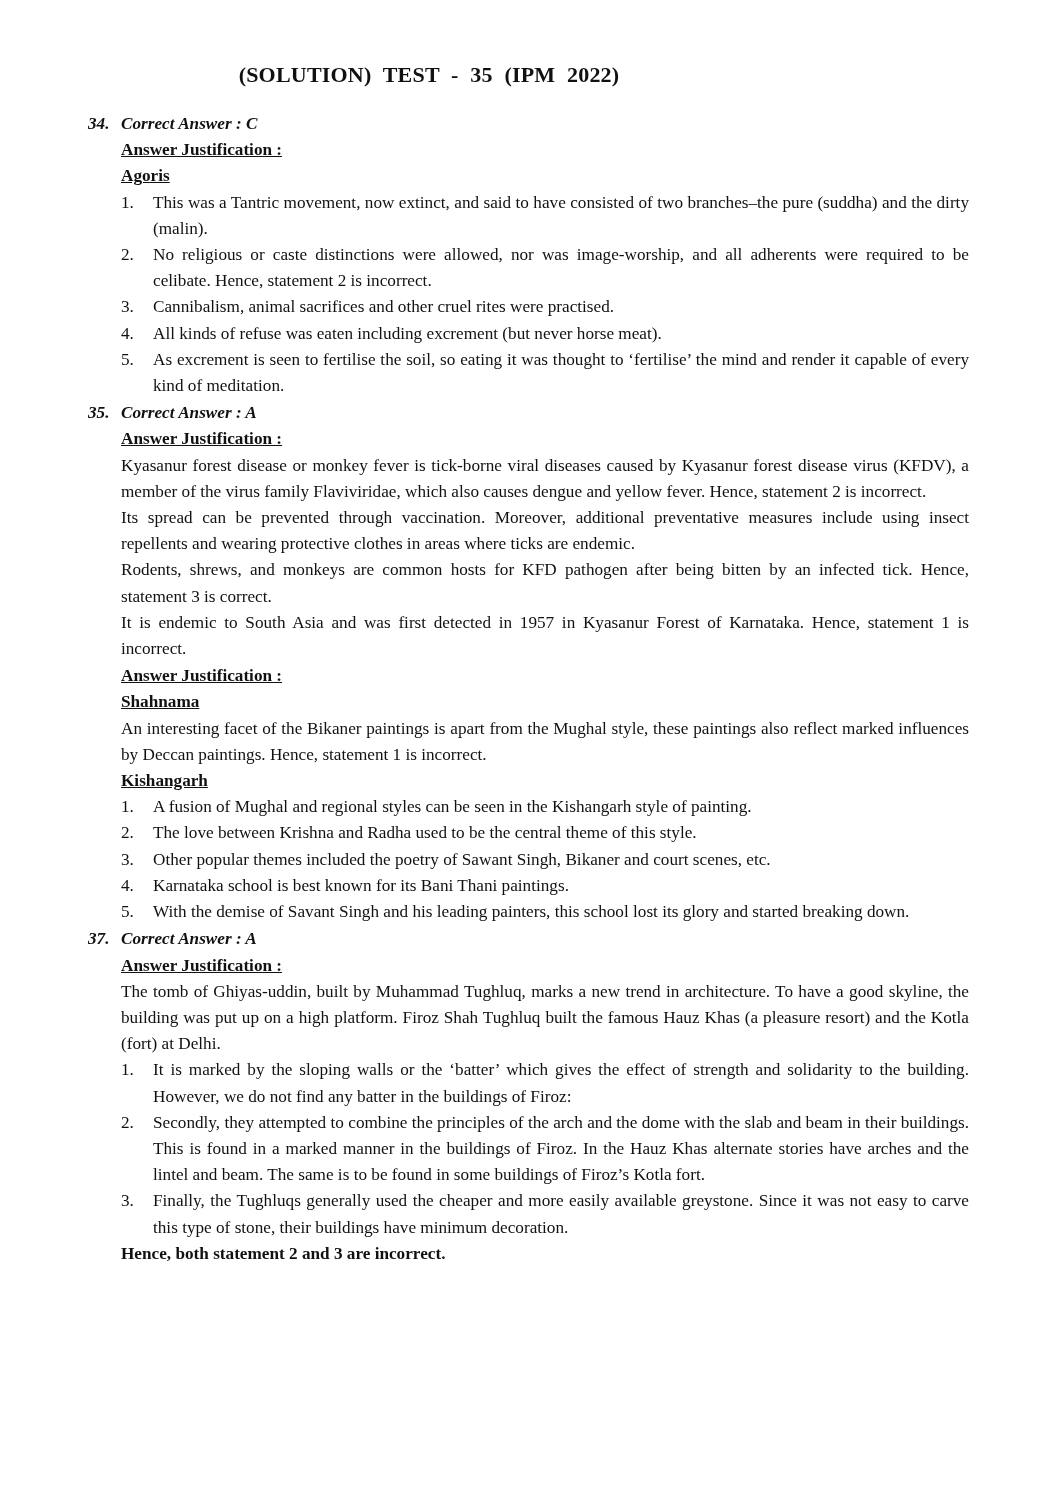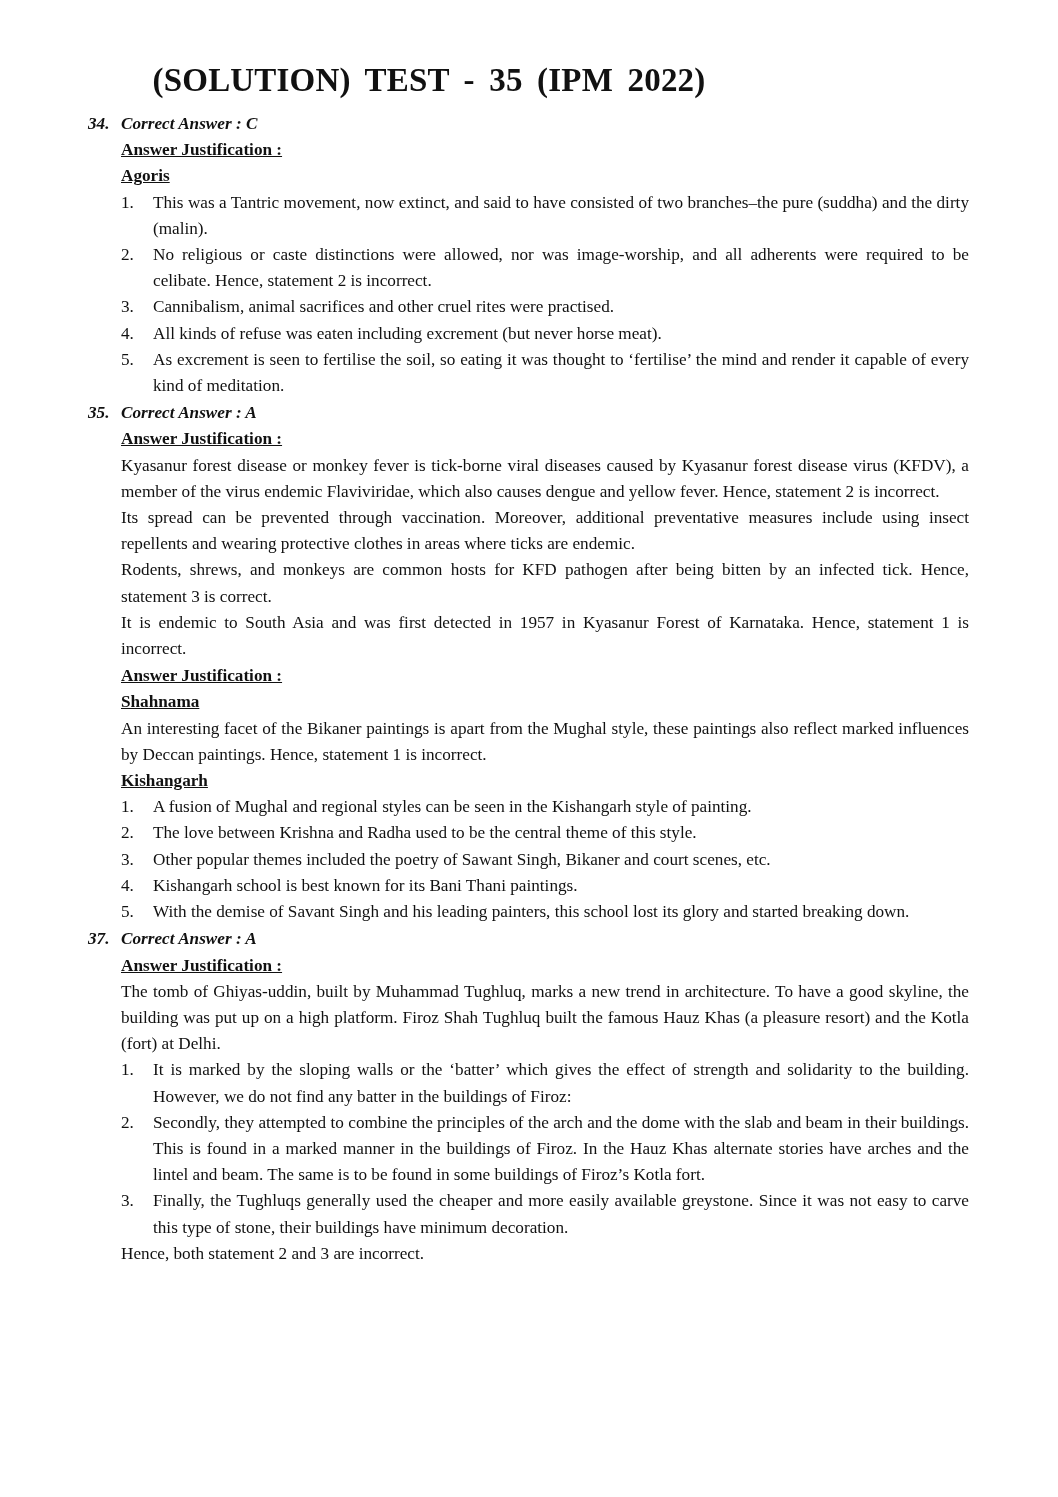--- a/index.html
+++ b/index.html
@@ -1,34 +1,34 @@
 <!DOCTYPE html>
 <html><head>
 <meta charset="utf-8">
 <style>
   html, body { margin: 0; padding: 0; background: #ffffff; }
   body { width: 1058px; height: 1497px; position: relative; overflow: hidden;
          font-family: "Liberation Serif", "DejaVu Serif", serif; color: #111111; }
   .page { position: absolute; left: 0; top: 0; width: 1058px; height: 1497px; }
   .title { position: absolute; top: 62px; left: 0; width: 858px; text-align: center;
-           font-weight: bold; font-size: 33px; letter-spacing: 0.2px; word-spacing: 6px; }
+           font-weight: bold; font-size: 22px; letter-spacing: 0.2px; word-spacing: 6px; }
   .content { position: absolute; left: 88px; top: 111px; width: 881px;
              font-size: 17.2px; line-height: 26.2px; }
   .qhead { font-weight: bold; display: flex; margin-top: 0px; font-style: italic; }
   .qnum { width: 33px; flex: none; }
   .block { padding-left: 33px; }
   .lab { font-weight: bold; margin-bottom: 0px; text-decoration: underline; }
   .para { text-align: justify; margin-bottom: 0px; }
   ol.items { list-style: none; margin: 0; padding: 0; }
   ol.items li { display: flex; margin-bottom: 0px; }
   ol.items li .num { width: 32px; flex: none; }
   ol.items li .txt { flex: 1; text-align: justify; }
   .b { font-weight: normal; }
   .sec { margin-bottom: 1px; }
-  .final { font-weight: normal; padding-left: 33px; }
+  .final { font-weight: bold; padding-left: 33px; }
 </style>
 </head>
 <body>
 
 <div class="page">
   <div class="title">(SOLUTION)   TEST - 35 (IPM 2022)</div>
   <div class="content" id="content">
       <div class="sec">
         <div class="qhead">
           <span class="qnum">34.</span>
@@ -61,21 +61,21 @@
           </ol>
         </div>
       </div>
       <div class="sec">
         <div class="qhead">
           <span class="qnum">35.</span>
           <span>Correct Answer : A</span>
         </div>
         <div class="block">
           <div class="lab">Answer Justification :</div>
-          <div class="para"><span class="b">Kyasanur forest disease or monkey fever</span><span> is </span><span class="b">tick-borne viral diseases</span><span> caused by Kyasanur forest disease virus (KFDV), a </span><span class="b">member of the virus endemic Flaviviridae</span><span>, which </span><span class="b">also causes dengue and yellow fever. Hence, statement 2 is incorrect.</span></div>
+          <div class="para"><span class="b">Kyasanur forest disease or monkey fever</span><span> is </span><span class="b">tick-borne viral diseases</span><span> caused by Kyasanur forest disease virus (KFDV), a </span><span class="b">member of the virus family Flaviviridae</span><span>, which </span><span class="b">also causes dengue and yellow fever. Hence, statement 2 is incorrect.</span></div>
           <div class="para"><span>Its spread can be prevented through vaccination. Moreover, additional preventative measures include using insect repellents and wearing protective clothes in areas where ticks are endemic.</span></div>
           <div class="para"><span class="b">Rodents, shrews, and monkeys are common hosts for KFD</span><span> pathogen after being bitten by an infected tick. </span><span class="b">Hence, statement 3 is correct</span><span>.</span></div>
           <div class="para"><span>It is </span><span class="b">endemic to South Asia</span><span> and was first detected in 1957 in </span><span class="b">Kyasanur Forest of Karnataka. Hence, statement 1 is incorrect.</span></div>
         </div>
       </div>
       <div class="sec">
         <div class="block">
           <div class="lab">Answer Justification :</div>
           <div class="lab">Shahnama</div>
           <div class="para"><span class="b">An interesting facet of the Bikaner paintings is apart from the Mughal style, these paintings also reflect marked influences by Deccan paintings. Hence, statement 1 is incorrect.</span></div>
@@ -88,21 +88,21 @@
             <li>
               <span class="num">2.</span>
               <span class="txt"><span class="b">The love between Krishna and Radha used to be the central theme of this style.</span></span>
             </li>
             <li>
               <span class="num">3.</span>
               <span class="txt"><span>Other popular themes included the poetry of Sawant Singh, Bikaner and court scenes, etc.</span></span>
             </li>
             <li>
               <span class="num">4.</span>
-              <span class="txt"><span class="b">Kishangarh school is best known for its Bani Thani paintings.</span></span>
+              <span class="txt"><span class="b">Karnataka school is best known for its Bani Thani paintings.</span></span>
             </li>
             <li>
               <span class="num">5.</span>
               <span class="txt"><span>With the demise of Savant Singh and his leading painters, this school lost its glory and started breaking down.</span></span>
             </li>
           </ol>
         </div>
       </div>
       <div class="sec">
         <div class="qhead">

